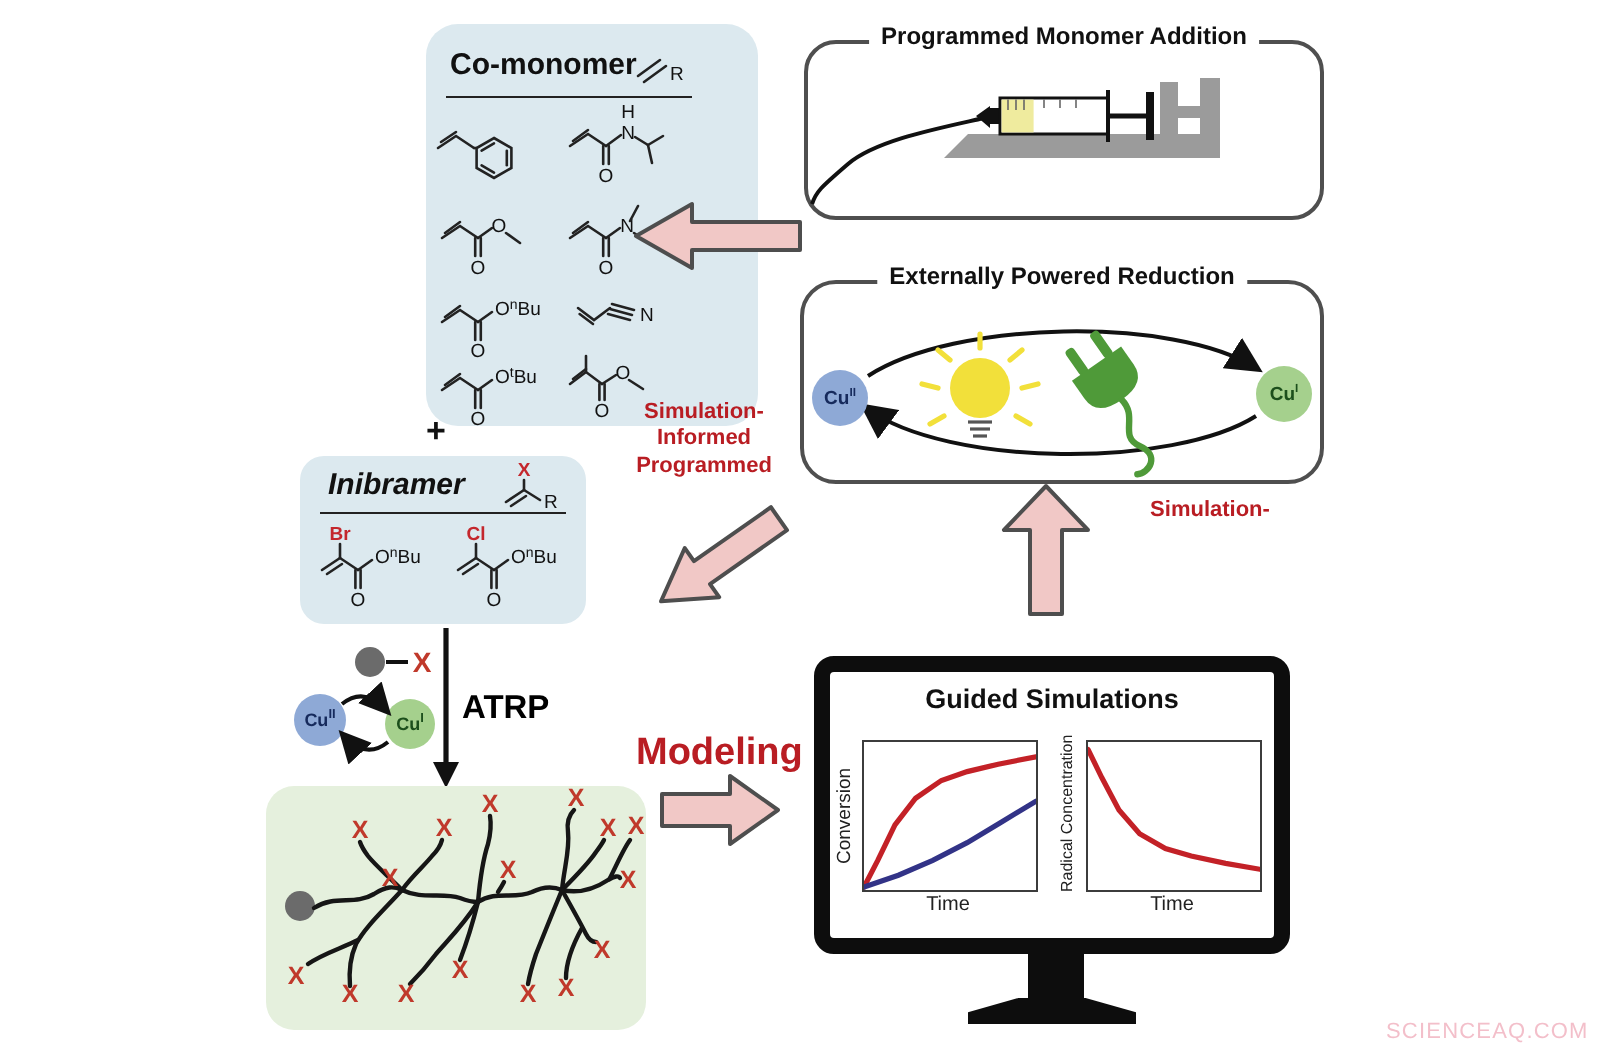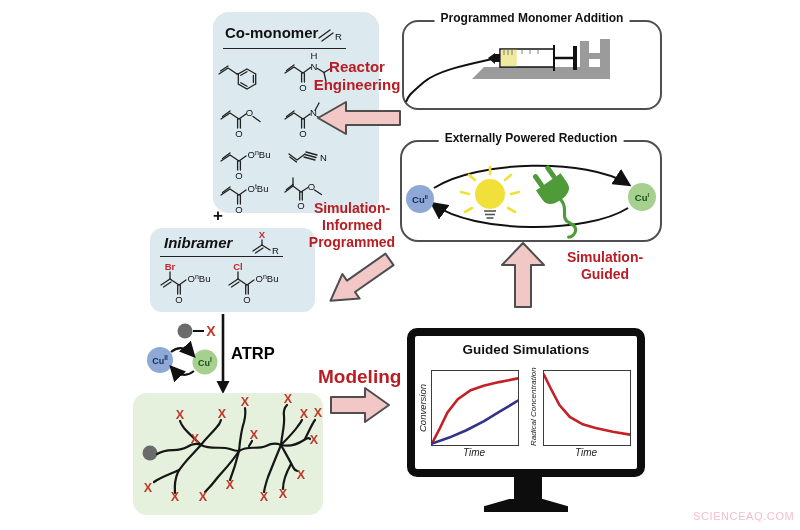--- a/index.html
+++ b/index.html
@@ -9,38 +9,38 @@
   
   .blue-box{background:#dce9ef;border-radius:16px;}
   .green-box{background:#e5f0dd;border-radius:14px;}
   
   .frame-box{border:2.5px solid #4f4f4f;border-radius:16px;background:#fff;}
   .frame-title{position:absolute;top:-11px;left:50%;transform:translateX(-50%);
                background:#fff;padding:0 6px;font-weight:bold;font-size:12px;white-space:nowrap;}
   .panel-title{font-weight:bold;font-size:15px;}
   .divider{position:absolute;height:0;border-top:1.4px solid #222;}
   
-  .red-label{color:#b91d23;font-weight:bold;text-align:center;line-height:1.22;font-size:14px;}
+  .red-label{color:#b91d23;font-weight:bold;text-align:center;line-height:1.22;font-size:11px;}
   
   .block-arrow{fill:#f1c8c6;stroke:#4e4e4e;stroke-width:2;stroke-linejoin:round;}
   
   .chem path,.chem line,.chem polyline{stroke:#222;stroke-width:1.3;fill:none;stroke-linecap:round;}
   .chem text{font-size:9.5px;fill:#111;font-family:"Liberation Sans",sans-serif;}
   .chem .halogen{fill:#c4272d;font-weight:bold;}
   .chem .supx{font-size:7px;}
   
   .cu-chip{border-radius:50%;display:flex;align-items:center;justify-content:center;
            font-weight:bold;}
   .cu-chip sup{font-size:0.62em;margin-top:-4px;}
   .cu-blue{background:#8ea9d6;color:#162a5c;}
   .cu-green{background:#a5d08d;color:#1c4f1c;}
   
   #monitor{border:8px solid #0d0d0d;border-radius:10px;background:#fff;}
   .plot-frame{border:1.5px solid #3c3c3c;background:#fff;}
-  .axis-label{font-style:italic;color:#222;}
+  .axis-label{color:#222;}
   .ylab{writing-mode:vertical-rl;transform:rotate(180deg);text-align:center;}
   #watermark{color:#f3bfca;font-size:11px;letter-spacing:0.6px;}
   .wiggle{stroke:#161616;stroke-width:2.2;fill:none;stroke-linecap:round;}
   .xmark{fill:#c0392b;font-weight:bold;font-size:12.5px;font-family:"Liberation Sans",sans-serif;}
   .cycle{stroke:#111;stroke-width:2;fill:none;}
   svg{overflow:visible;}
 </style>
 </head>
 <body>
 
@@ -141,21 +141,21 @@
         <text x="16" y="32.5" text-anchor="middle">O</text>
         <path d="M16,16 L23,11.5"></path>
         <text x="26.5" y="13.5" text-anchor="middle">O</text>
         <path d="M29.5,14 L36.5,18.5"></path>
       </g>
     </svg>
   </div>
 
   <div class="abs" style="left:213px;top:206px;font-size:17px;font-weight:bold;">+</div>
 
-  <div class="abs blue-box" style="left:150px;top:228px;width:165px;height:84px;border-radius:12px;">
+  <div class="abs blue-box" style="left:150px;top:228px;width:143px;height:84px;border-radius:12px;">
     <div class="abs panel-title" style="left:14px;top:6px;font-style:italic;">Inibramer</div>
     <svg class="abs chem" style="left:100px;top:2px;" width="36" height="26">
       <text x="12" y="8" text-anchor="middle" class="halogen">X</text>
       <path d="M12,10 L12,15"></path>
         <path d="M12,15 L3,21"></path>
         <path d="M13,18 L5.5,23"></path>
         <path d="M12,15 L20,20"></path>
       <text x="22" y="24">R</text>
     </svg>
     <div class="divider" style="left:10px;top:28px;width:123px;"></div>
@@ -312,42 +312,37 @@
     <div class="abs cu-chip cu-blue" style="left:4px;top:43px;width:28px;height:28px;font-size:9.5px;">
         <span>Cu</span>
         <sup>II</sup>
       </div>
     <div class="abs cu-chip cu-green" style="left:226px;top:41px;width:28px;height:28px;font-size:9.5px;">
         <span>Cu</span>
         <sup>I</sup>
       </div>
   </div>
 
-  <div class="abs red-label" style="left:303px;top:58px;width:108px;font-size:15px;">
-    <div>Reactor</div>
-      <div>Engineering</div>
-  </div>
   <svg class="abs" style="left:316px;top:100px;" width="86" height="36">
     <polygon class="block-arrow" points="2,18 30,2 30,11 84,11 84,25 30,25 30,34"></polygon>
   </svg>
 
   <div class="abs red-label" style="left:295px;top:200px;width:114px;">
     <div>Simulation-</div>
       <div>Informed</div>
       <div>Programmed</div>
   </div>
   <svg class="abs" style="left:316px;top:250px;" width="88" height="60">
     <g transform="rotate(-35 44 30)">
       <polygon class="block-arrow" points="8,30 33,15 33,23 80,23 80,37 33,37 33,45"></polygon>
     </g>
   </svg>
 
   <div class="abs red-label" style="left:552px;top:249px;width:106px;">
     <div>Simulation-</div>
-      <div>Guided</div>
   </div>
   <svg class="abs" style="left:500px;top:241px;" width="46" height="68">
     <polygon class="block-arrow" points="23,2 2,24 15,24 15,66 31,66 31,24 44,24"></polygon>
   </svg>
 
   <div class="abs red-label" style="left:318px;top:365px;width:80px;font-size:19px;">Modeling</div>
   <svg class="abs" style="left:329px;top:385px;" width="62" height="40">
     <polygon class="block-arrow" points="60,20 36,3 36,12 2,12 2,28 36,28 36,37"></polygon>
   </svg>
 

